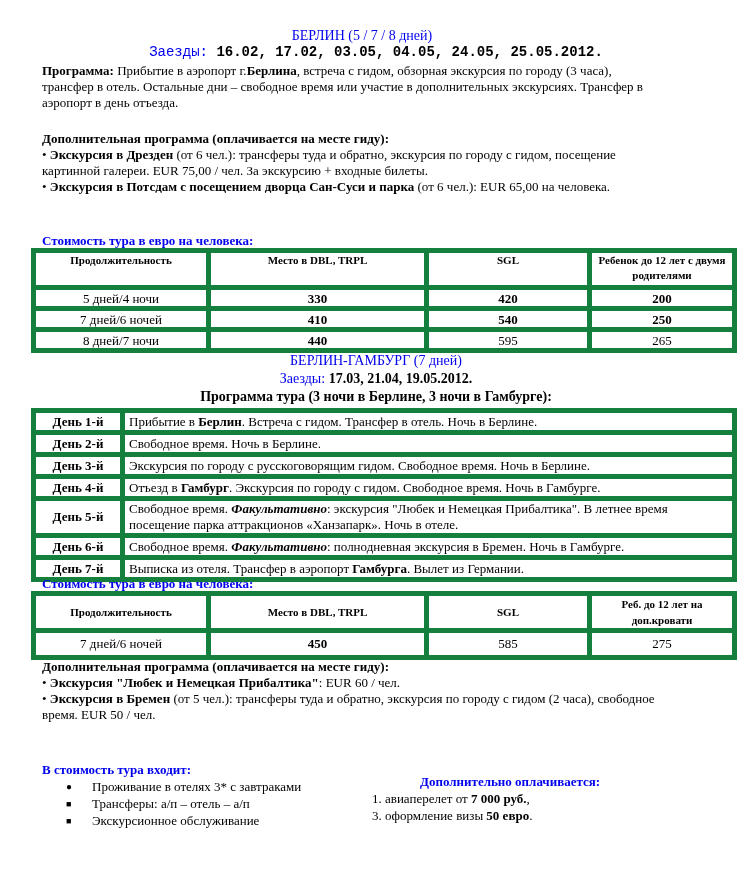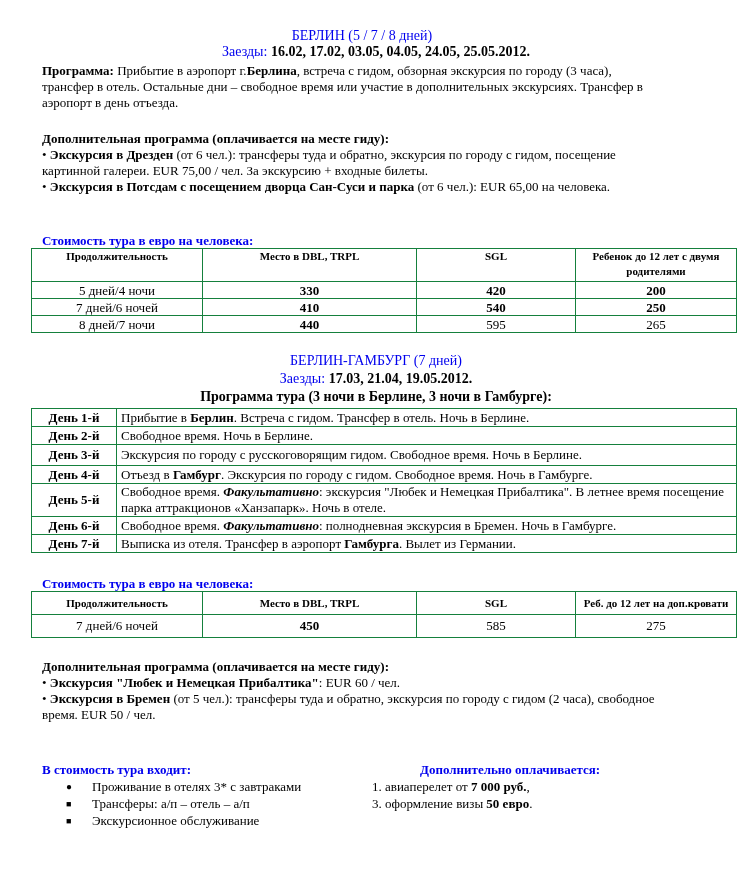--- a/index.html
+++ b/index.html
@@ -9,21 +9,21 @@
       font-size: 13px; color: #000; line-height: 16px;
     }
     .abs { position: absolute; }
     .blue { color: #0000ee; }
     .b { font-weight: bold; }
     .bi { font-weight: bold; font-style: italic; }
     .center { text-align: center; }
     .title { font-size: 14px; font-weight: normal; }
     .block { left: 42px; width: 640px; }
     table { border-collapse: collapse; position: absolute; }
-    td, th { border: 1px solid #15803d; padding: 0 4px; }
+    td, th { border: 5px solid #15803d; padding: 0 4px; }
     .t1 { left: 31px; top: 248px; width: 706px; }
     .t1 th { font-size: 11px; font-weight: bold; text-align: center; vertical-align: top; height: 32px; line-height: 15px; }
     .t1 td { text-align: center; height: 16px; line-height: 15px; font-size: 13px; }
     .t1 td.num { font-weight: bold; }
     .t1 td.num.normal { font-weight: normal; }
     .t2 { left: 31px; top: 408px; width: 706px; }
     .t2 td { height: 17px; line-height: 16px; vertical-align: middle; font-size: 13px; }
     .t2 td.day { width: 76px; text-align: center; font-weight: bold; }
     .t2 tr.tall td { height: 32px; }
     .t3 { left: 31px; top: 591px; width: 706px; }
@@ -34,21 +34,21 @@
     ul.incl li .mk { position: absolute; left: 24px; }
     ol.extra { list-style: none; margin: 0; padding: 0; }
     ol.extra li { height: 17px; }
   </style>
 </head>
 <body>
 
 <div class="abs center title blue b" style="left:0;width:724px;top:28px;">
   <span>БЕРЛИН (5 / 7 / 8 дней)</span>
 </div>
-<div class="abs center" style="left:0;width:752px;top:44px;font-size:14px;">
+<div class="abs center" style="left:0;width:752px;top:44px;font-size:14px;font-family:Liberation Mono, monospace;">
   <span class="blue">Заезды:</span>
   <span class="b">16.02, 17.02, 03.05, 04.05, 24.05, 25.05.2012.</span>
 </div>
 <div class="abs block" style="top:63px;width:620px;">
   <span class="b">Программа:</span><span> Прибытие в аэропорт г.</span><span class="b">Берлина</span><span>, встреча с гидом, обзорная экскурсия по городу (3 часа), трансфер в отель. Остальные дни – свободное время или участие в дополнительных экскурсиях. Трансфер в аэропорт в день отъезда.</span>
 </div>
 
 <div class="abs block" style="top:131px;width:620px;">
   <div class="b">Дополнительная программа (оплачивается на месте  гиду):</div>
   <div><span>• </span><span class="b">Экскурсия в Дрезден</span><span> (от 6 чел.): трансферы туда и обратно, экскурсия по городу с гидом, посещение картинной галереи. EUR 75,00 / чел. За экскурсию + входные билеты.</span></div>
@@ -156,18 +156,18 @@
 <div class="abs" style="left:42px;top:762px;width:320px;">
   <div class="blue b" style="height:17px;">В стоимость тура входит:</div>
   <ul class="incl">
     <li><span class="mk" style="font-size:10px;">●</span><span>Проживание в отелях 3* с завтраками</span></li>
     <li><span class="mk" style="font-size:9px;">■</span><span>Трансферы: а/п – отель – а/п</span></li>
     <li><span class="mk" style="font-size:9px;">■</span><span>Экскурсионное обслуживание</span></li>
   </ul>
 </div>
 
 <div class="abs" style="left:372px;top:762px;width:330px;">
-  <div class="blue b" style="height:17px;padding-left:48px;">Дополнительно оплачивается:</div>
+  <div class="blue b" style="height:17px;padding-left:48px;margin-top:12px;">Дополнительно оплачивается:</div>
   <ol class="extra">
     <li><span>1. </span><span>авиаперелет  от </span><span class="b">7 000 руб.</span><span>,</span></li>
     <li><span>3. </span><span>оформление визы </span><span class="b">50 евро</span><span>.</span></li>
   </ol>
 </div>
 
 </body></html>

